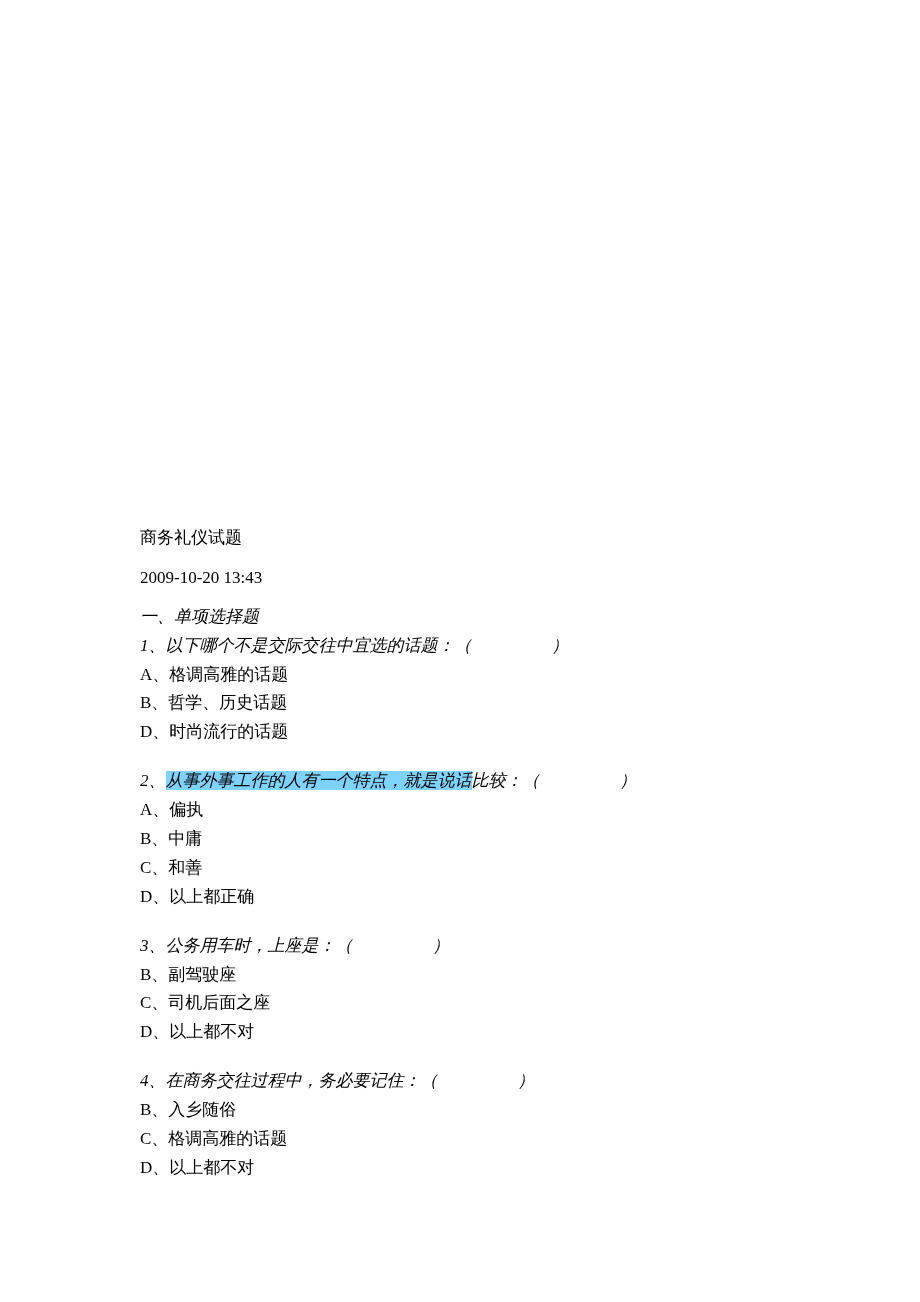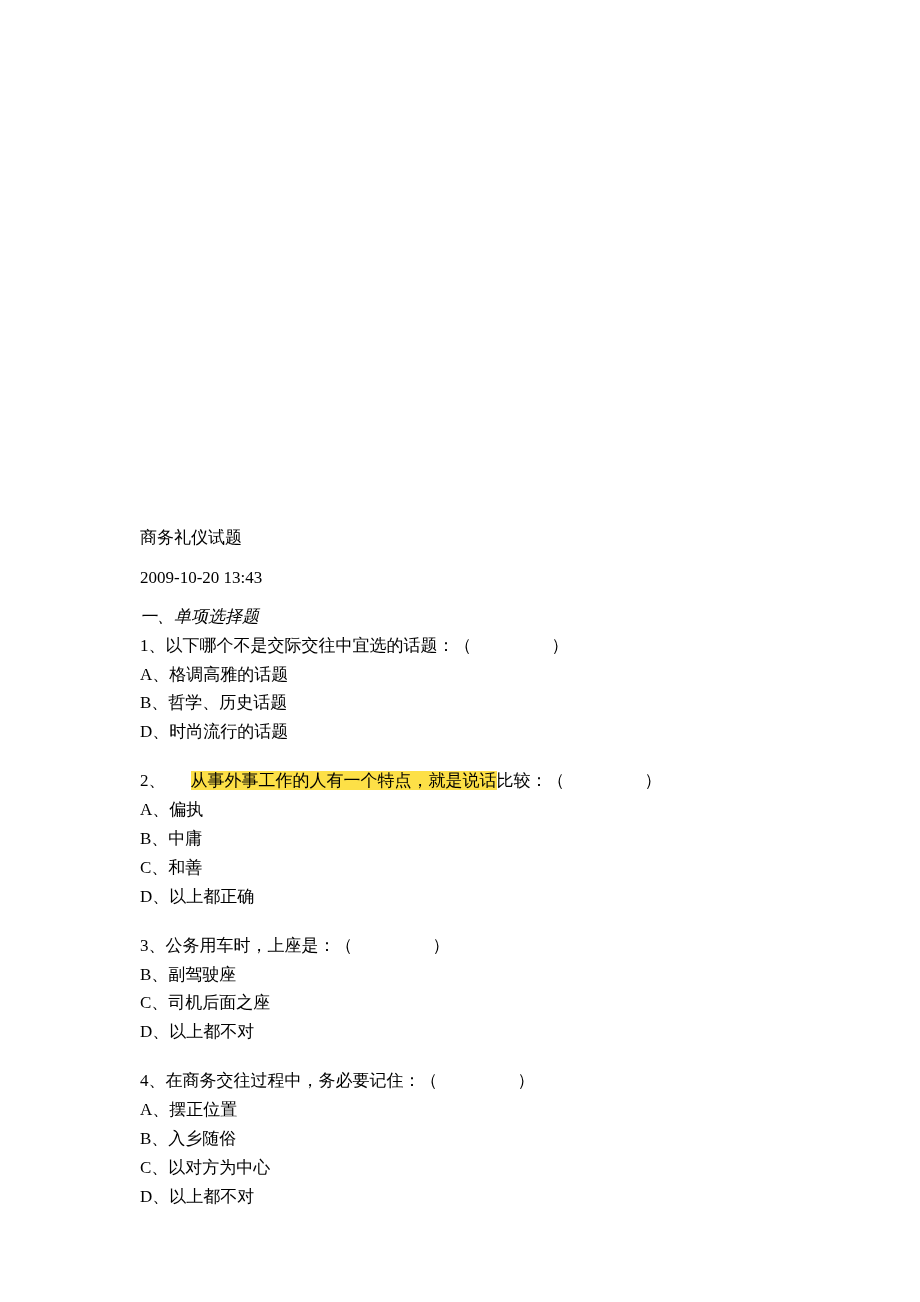--- a/index.html
+++ b/index.html
@@ -30,28 +30,28 @@
       font-style: italic;
     }
     .question-block {
       margin-bottom: 20px;
     }
     .question-block:first-of-type {
       margin-bottom: 20px;
     }
     .question-text {
       line-height: 1.7;
+      font-style: italic;
     }
     .option {
       line-height: 1.7;
     }
     .highlight {
-      background-color: #fde047;
+      background-color: #7dd3fc;
       color: #000000;
-      margin-left: 25px;
     }
     .blank {
       display: inline-block;
       width: 80px;
     }
   </style>
 </head>
 <body>
 
 <div class="title">商务礼仪试题</div>
@@ -75,17 +75,16 @@
 
 <div class="question-block">
   <div class="question-text"><span>3、</span><span>公务用车时，上座是：（</span><span class="blank"></span><span>）</span></div>
   <div class="option">B、副驾驶座</div>
   <div class="option">C、司机后面之座</div>
   <div class="option">D、以上都不对</div>
 </div>
 
 <div class="question-block">
   <div class="question-text"><span>4、</span><span>在商务交往过程中，务必要记住：（</span><span class="blank"></span><span>）</span></div>
-  <div class="option">A、摆正位置</div>
   <div class="option">B、入乡随俗</div>
-  <div class="option">C、以对方为中心</div>
+  <div class="option">C、格调高雅的话题</div>
   <div class="option">D、以上都不对</div>
 </div>
 
 </body></html>

